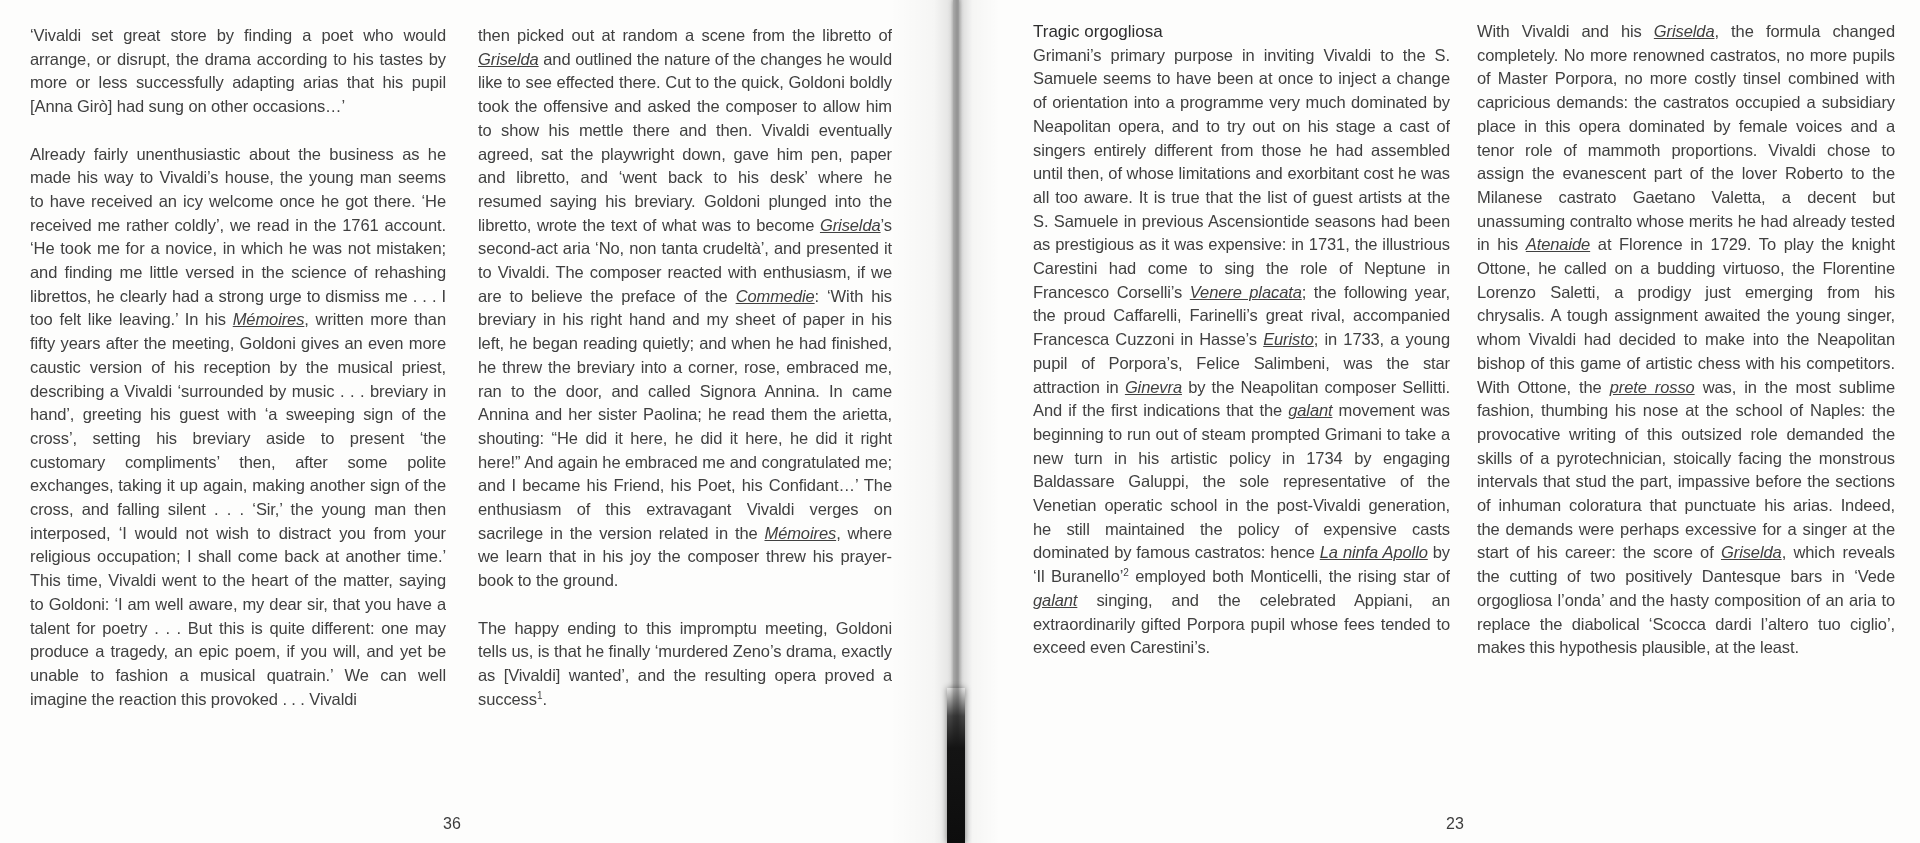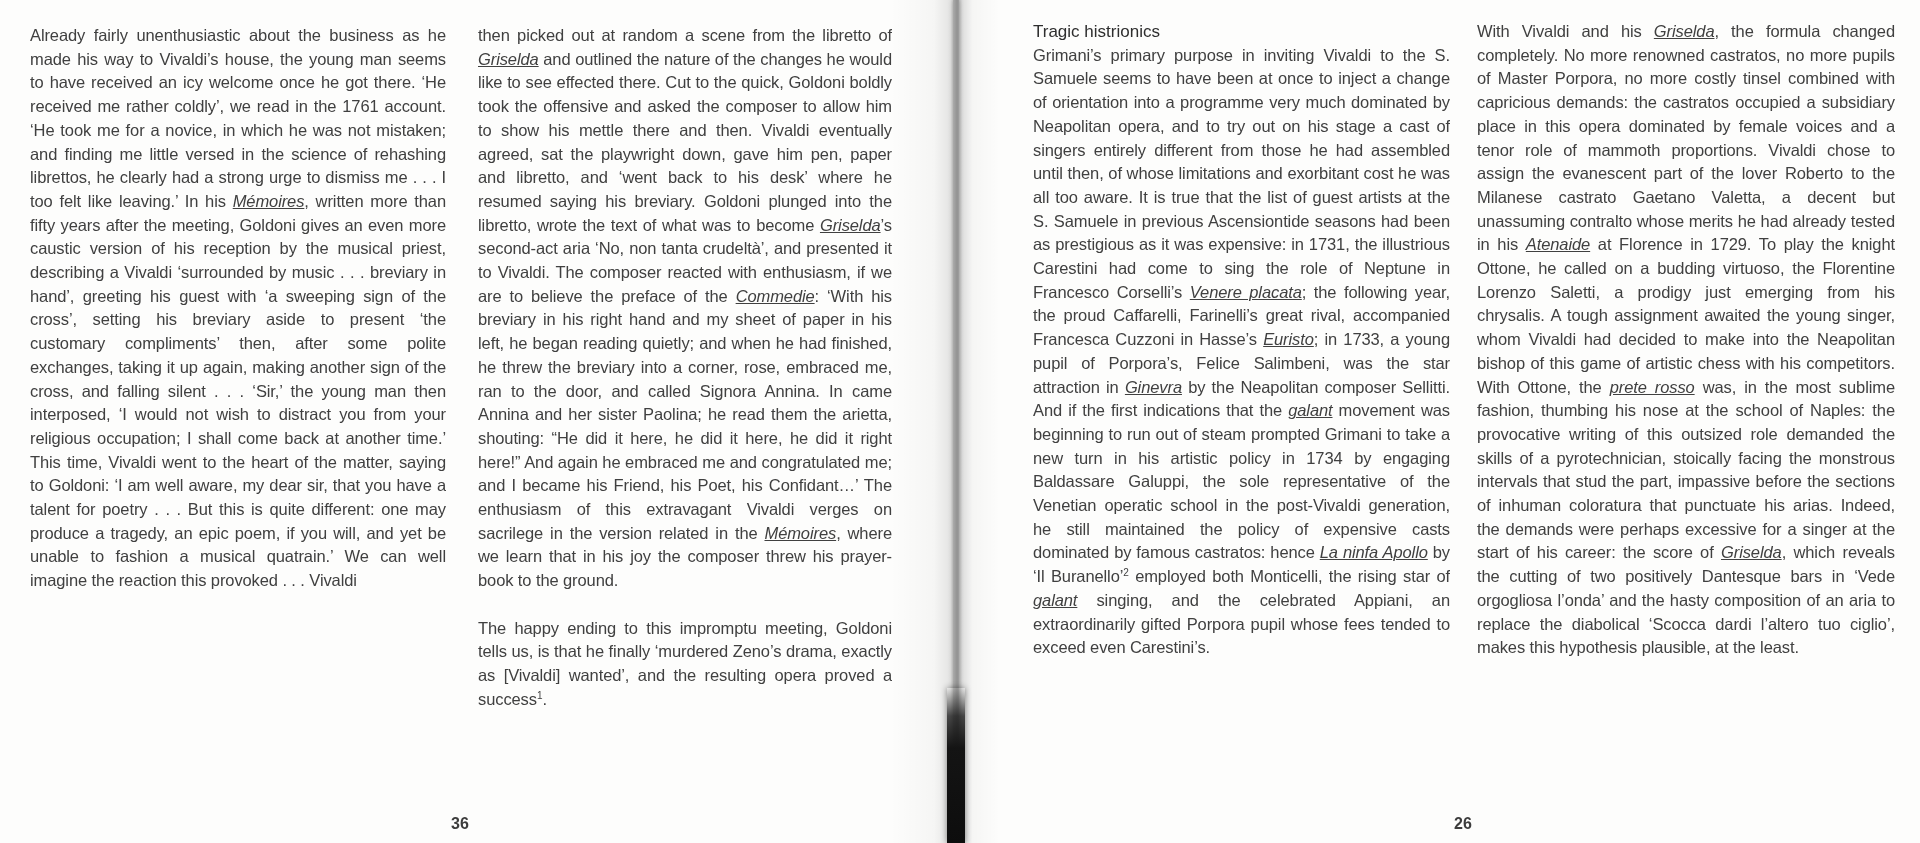--- a/index.html
+++ b/index.html
@@ -46,24 +46,23 @@
     line-height: 0;
   }
   .col-l1 { left: 30px;   width: 416px; top: 24px; }
   .col-l2 { left: 478px;  width: 414px; top: 24px; }
   .col-r1 { left: 1033px; width: 417px; top: 20px; }
   .col-r2 { left: 1477px; width: 418px; top: 20px; }
   .page-number {
     position: absolute;
     top: 815px;
     width: 34px;
-    text-align: center;
+    text-align: left;
     font-size: 16px;
     color: #3c3c3c;
-    font-weight: bold;
   }
   .page-number-left  { left: 443px; }
   .page-number-right { left: 1446px; }
   .gutter {
     position: absolute;
     left: 890px;
     top: 0;
     width: 110px;
     height: 843px;
     background: linear-gradient(90deg,
@@ -101,37 +100,38 @@
     pointer-events: none;
   }
 </style>
 </head>
 <body>
 
 <div class="spread">
 
   <section class="page page-left">
     <div class="col col-l1">
+        <p>‘Vivaldi set great store by finding a poet who would arrange, or disrupt, the drama according to his tastes by more or less successfully adapting arias that his pupil [Anna Girò] had sung on other occasions…’</p>
         <p>Already fairly unenthusiastic about the business as he made his way to Vivaldi’s house, the young man seems to have received an icy welcome once he got there. ‘He received me rather coldly’, we read in the 1761 account. ‘He took me for a novice, in which he was not mistaken; and finding me little versed in the science of rehashing librettos, he clearly had a strong urge to dismiss me . . . I too felt like leaving.’ In his <em>Mémoires</em>, written more than fifty years after the meeting, Goldoni gives an even more caustic version of his reception by the musical priest, describing a Vivaldi ‘surrounded by music . . . breviary in hand’, greeting his guest with ‘a sweeping sign of the cross’, setting his breviary aside to present ‘the customary compliments’ then, after some polite exchanges, taking it up again, making another sign of the cross, and falling silent . . . ‘Sir,’ the young man then interposed, ‘I would not wish to distract you from your religious occupation; I shall come back at another time.’ This time, Vivaldi went to the heart of the matter, saying to Goldoni: ‘I am well aware, my dear sir, that you have a talent for poetry . . . But this is quite different: one may produce a tragedy, an epic poem, if you will, and yet be unable to fashion a musical quatrain.’ We can well imagine the reaction this provoked . . . Vivaldi</p>
       </div>
     <div class="col col-l2">
         <p>then picked out at random a scene from the libretto of <em>Griselda</em> and outlined the nature of the changes he would like to see effected there. Cut to the quick, Goldoni boldly took the offensive and asked the composer to allow him to show his mettle there and then. Vivaldi eventually agreed, sat the playwright down, gave him pen, paper and libretto, and ‘went back to his desk’ where he resumed saying his breviary. Goldoni plunged into the libretto, wrote the text of what was to become <em>Griselda</em>’s second-act aria ‘No, non tanta crudeltà’, and presented it to Vivaldi. The composer reacted with enthusiasm, if we are to believe the preface of the <em>Commedie</em>: ‘With his breviary in his right hand and my sheet of paper in his left, he began reading quietly; and when he had finished, he threw the breviary into a corner, rose, embraced me, ran to the door, and called Signora Annina. In came Annina and her sister Paolina; he read them the arietta, shouting: “He did it here, he did it here, he did it right here!” And again he embraced me and congratulated me; and I became his Friend, his Poet, his Confidant…’ The enthusiasm of this extravagant Vivaldi verges on sacrilege in the version related in the <em>Mémoires</em>, where we learn that in his joy the composer threw his prayer-book to the ground.</p>
         <p>The happy ending to this impromptu meeting, Goldoni tells us, is that he finally ‘murdered Zeno’s drama, exactly as [Vivaldi] wanted’, and the resulting opera proved a success<sup>1</sup>.</p>
       </div>
     <div class="page-number page-number-left">36</div>
   </section>
 
   <div class="gutter"></div>
   <div class="gutter-core"></div>
   <div class="gutter-bottom"></div>
 
   <section class="page page-right">
     <div class="col col-r1">
-        <h2>Tragic histrionics</h2>
+        <h2>Tragic orgogliosa</h2>
         <p>Grimani’s primary purpose in inviting Vivaldi to the S. Samuele seems to have been at once to inject a change of orientation into a programme very much dominated by Neapolitan opera, and to try out on his stage a cast of singers entirely different from those he had assembled until then, of whose limitations and exorbitant cost he was all too aware. It is true that the list of guest artists at the S. Samuele in previous Ascensiontide seasons had been as prestigious as it was expensive: in 1731, the illustrious Carestini had come to sing the role of Neptune in Francesco Corselli’s <em>Venere placata</em>; the following year, the proud Caffarelli, Farinelli’s great rival, accompanied Francesca Cuzzoni in Hasse’s <em>Euristo</em>; in 1733, a young pupil of Porpora’s, Felice Salimbeni, was the star attraction in <em>Ginevra</em> by the Neapolitan composer Sellitti. And if the first indications that the <em>galant</em> movement was beginning to run out of steam prompted Grimani to take a new turn in his artistic policy in 1734 by engaging Baldassare Galuppi, the sole representative of the Venetian operatic school in the post-Vivaldi generation, he still maintained the policy of expensive casts dominated by famous castratos: hence <em>La ninfa Apollo</em> by ‘Il Buranello’<sup>2</sup> employed both Monticelli, the rising star of <em>galant</em> singing, and the celebrated Appiani, an extraordinarily gifted Porpora pupil whose fees tended to exceed even Carestini’s.</p>
       </div>
     <div class="col col-r2">
         <p>With Vivaldi and his <em>Griselda</em>, the formula changed completely. No more renowned castratos, no more pupils of Master Porpora, no more costly tinsel combined with capricious demands: the castratos occupied a subsidiary place in this opera dominated by female voices and a tenor role of mammoth proportions. Vivaldi chose to assign the evanescent part of the lover Roberto to the Milanese castrato Gaetano Valetta, a decent but unassuming contralto whose merits he had already tested in his <em>Atenaide</em> at Florence in 1729. To play the knight Ottone, he called on a budding virtuoso, the Florentine Lorenzo Saletti, a prodigy just emerging from his chrysalis. A tough assignment awaited the young singer, whom Vivaldi had decided to make into the Neapolitan bishop of this game of artistic chess with his competitors. With Ottone, the <em>prete rosso</em> was, in the most sublime fashion, thumbing his nose at the school of Naples: the provocative writing of this outsized role demanded the skills of a pyrotechnician, stoically facing the monstrous intervals that stud the part, impassive before the sections of inhuman coloratura that punctuate his arias. Indeed, the demands were perhaps excessive for a singer at the start of his career: the score of <em>Griselda</em>, which reveals the cutting of two positively Dantesque bars in ‘Vede orgogliosa l’onda’ and the hasty composition of an aria to replace the diabolical ‘Scocca dardi l’altero tuo ciglio’, makes this hypothesis plausible, at the least.</p>
       </div>
-    <div class="page-number page-number-right">26</div>
+    <div class="page-number page-number-right">23</div>
   </section>
 
 </div>
 
 </body></html>

